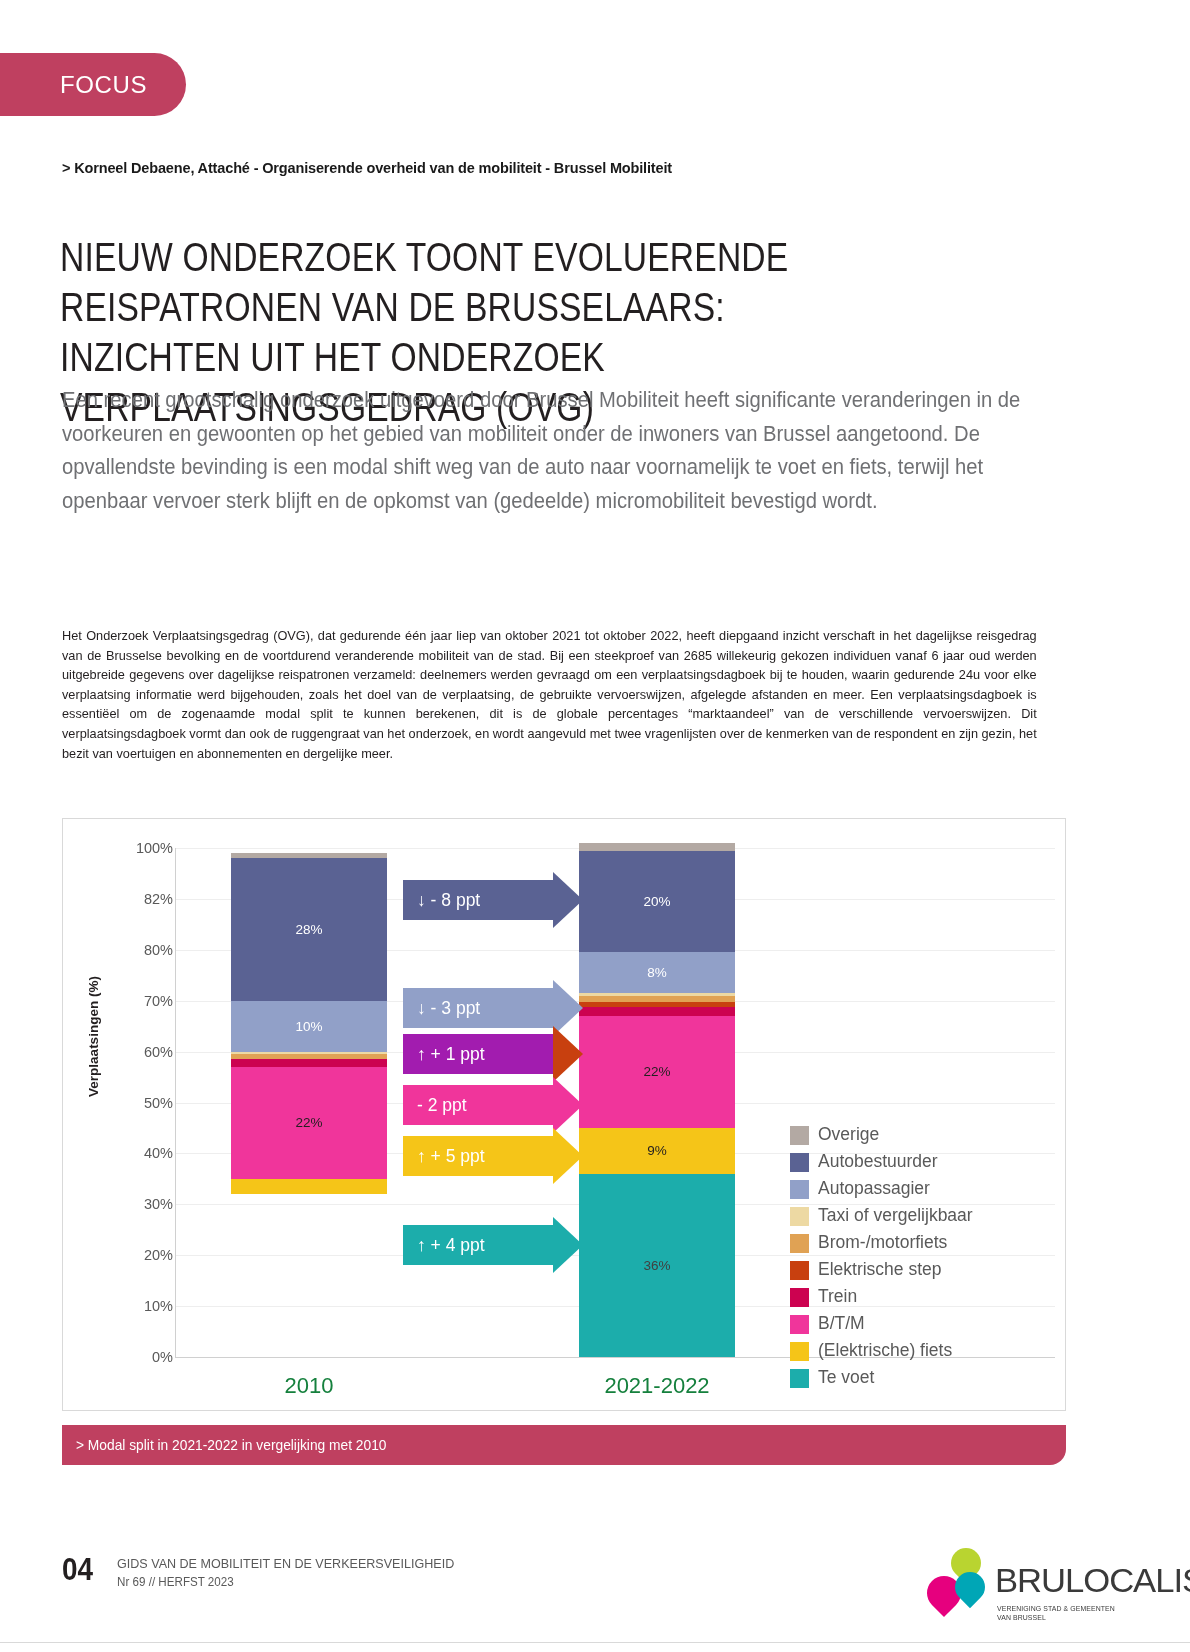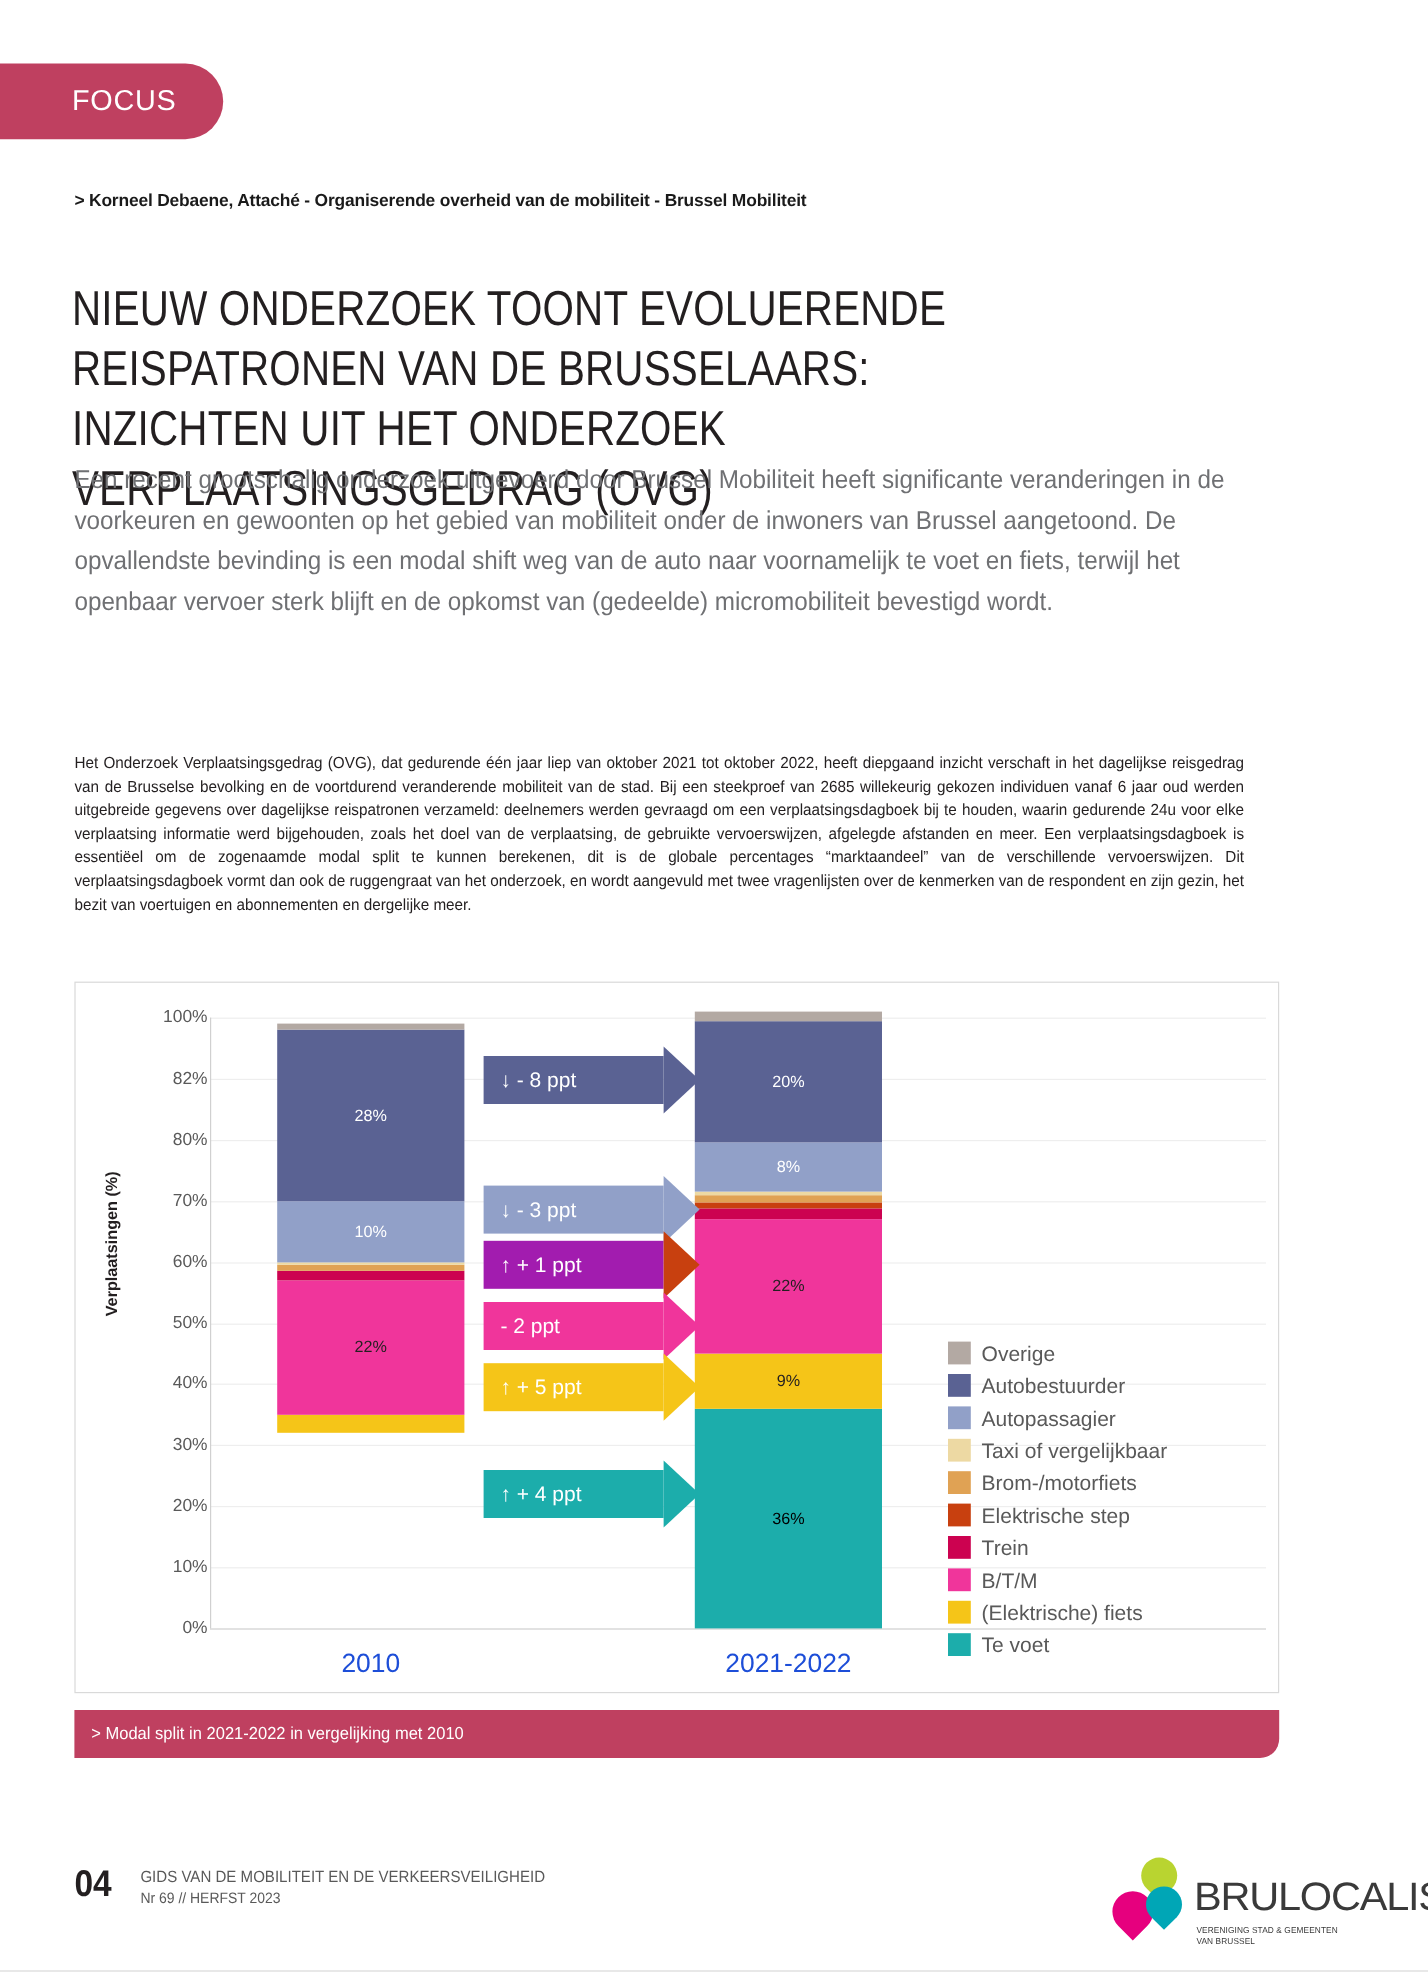--- a/index.html
+++ b/index.html
@@ -143,21 +143,21 @@
     display: flex;
     align-items: center;
     justify-content: center;
     font-size: 13.5px;
     overflow: hidden;
   }
 
   .xlabel {
     position: absolute;
     font-size: 22px;
-    color: #1d4ed8;
+    color: #15803d;
     text-align: center;
     width: 200px;
   }
 
   
   .arrow {
     position: absolute;
     height: 40px;
     display: flex;
     align-items: center;
@@ -179,21 +179,21 @@
   }
 
   
   .legend {
     position: absolute;
     left: 790px; top: 1118px;
     width: 260px;
   }
   .legend-row {
     display: flex;
-    align-items: flex-start;
+    align-items: flex-end;
     height: 27px;
   }
   .swatch {
     width: 19px; height: 19px;
     margin-right: 9px;
     flex: 0 0 auto;
   }
   .legend-label {
     font-size: 17.5px;
     color: #595959;
@@ -322,21 +322,21 @@
         <div class="seg" style="top: 218.87px; height: 111.98px; background: rgb(240, 53, 155); color: rgb(35, 31, 32);">22%</div>
         <div class="seg" style="top: 210.726px; height: 8.144px; background: rgb(204, 2, 80); color: rgb(255, 255, 255);"></div>
         <div class="seg" style="top: 205.636px; height: 5.09px; background: rgb(224, 162, 84); color: rgb(255, 255, 255);"></div>
         <div class="seg" style="top: 203.6px; height: 2.036px; background: rgb(237, 217, 163); color: rgb(35, 31, 32);"></div>
         <div class="seg" style="top: 152.7px; height: 50.9px; background: rgb(145, 160, 200); color: rgb(255, 255, 255);">10%</div>
         <div class="seg" style="top: 10.18px; height: 142.52px; background: rgb(90, 98, 147); color: rgb(255, 255, 255);">28%</div>
         <div class="seg" style="top: 5.09px; height: 5.09px; background: rgb(179, 169, 163); color: rgb(255, 255, 255);"></div>
       </div>
       <div class="xlabel" style="left: 146px; top: 554px;">2010</div>
       <div class="bar" style="left: 516px; top: 29px; height: 509px;">
-        <div class="seg" style="top: 325.76px; height: 183.24px; background: rgb(28, 173, 171); color: #000000;">36%</div>
+        <div class="seg" style="top: 325.76px; height: 183.24px; background: rgb(28, 173, 171); color: #404040;">36%</div>
         <div class="seg" style="top: 279.95px; height: 45.81px; background: rgb(245, 197, 24); color: rgb(35, 31, 32);">9%</div>
         <div class="seg" style="top: 167.97px; height: 111.98px; background: rgb(240, 53, 155); color: rgb(35, 31, 32);">22%</div>
         <div class="seg" style="top: 159.317px; height: 8.653px; background: rgb(204, 2, 80); color: rgb(255, 255, 255);"></div>
         <div class="seg" style="top: 154.227px; height: 5.09px; background: rgb(200, 64, 15); color: rgb(255, 255, 255);"></div>
         <div class="seg" style="top: 148.119px; height: 6.108px; background: rgb(224, 162, 84); color: rgb(255, 255, 255);"></div>
         <div class="seg" style="top: 145.065px; height: 3.054px; background: rgb(237, 217, 163); color: rgb(35, 31, 32);"></div>
         <div class="seg" style="top: 104.345px; height: 40.72px; background: rgb(145, 160, 200); color: rgb(255, 255, 255);">8%</div>
         <div class="seg" style="top: 2.545px; height: 101.8px; background: rgb(90, 98, 147); color: rgb(255, 255, 255);">20%</div>
         <div class="seg" style="top: -5.09px; height: 7.635px; background: rgb(179, 169, 163); color: rgb(255, 255, 255);"></div>
       </div>

